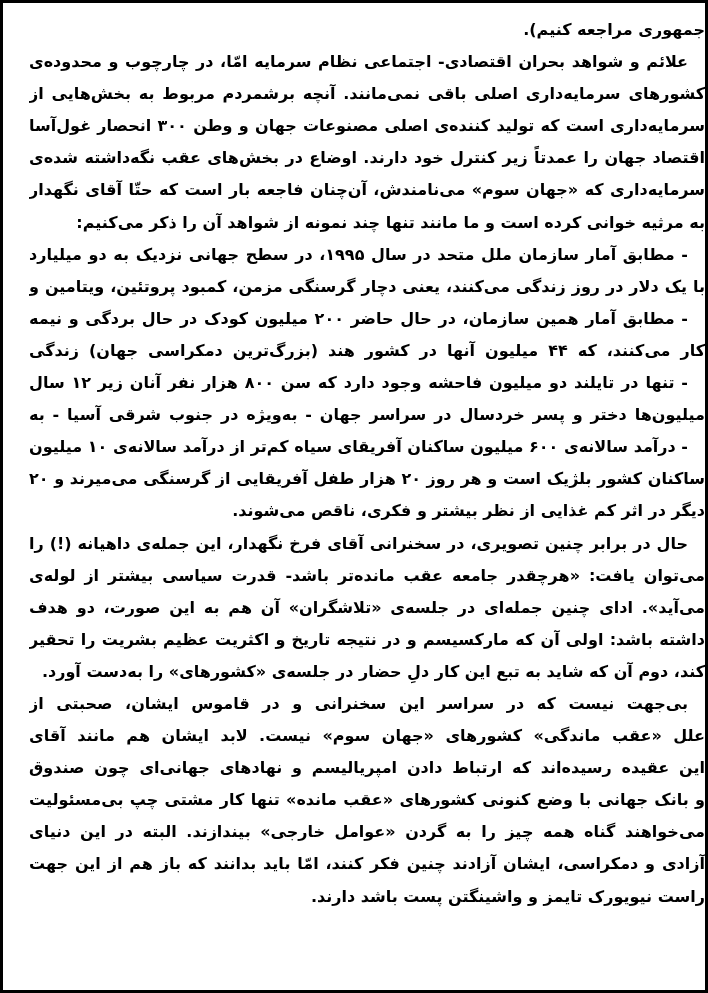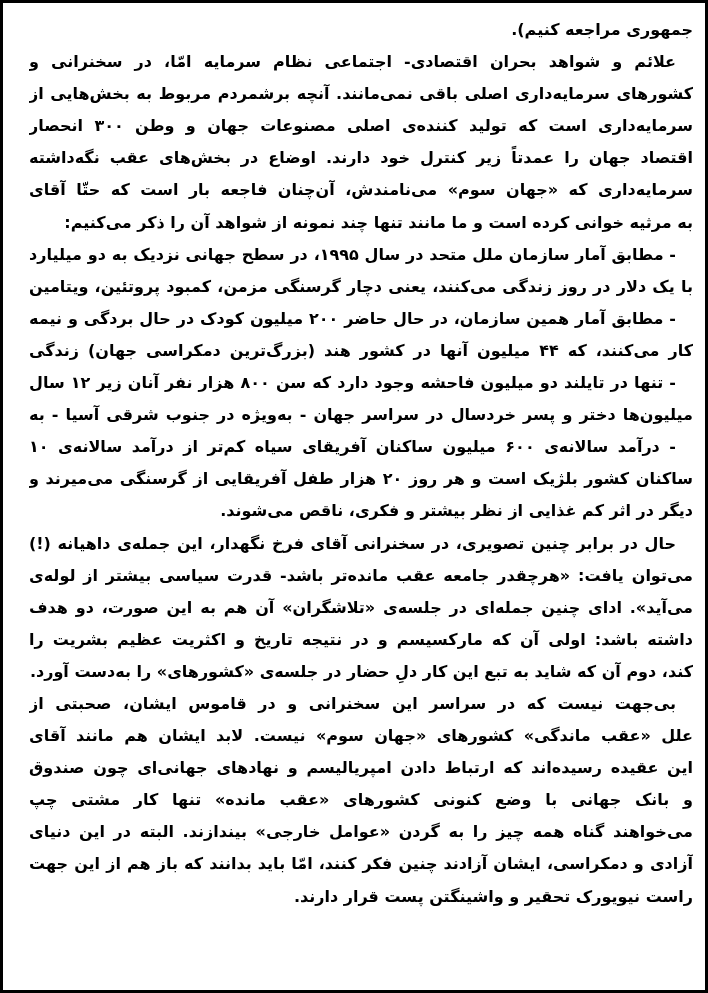--- a/index.html
+++ b/index.html
@@ -9,21 +9,21 @@
     width: 708px;
     height: 993px;
     overflow: hidden;
   }
   .page {
     box-sizing: border-box;
     width: 708px;
     height: 993px;
     background: #ffffff;
     border: 3px solid #000000;
-    padding: 11px 12px 0 26px;
+    padding: 11px 0 0 26px;
     direction: rtl;
     overflow: hidden;
   }
   .text-block {
     width: 100%;
     font-family: "DejaVu Sans", sans-serif;
     font-weight: 700;
     font-size: 16px;
     color: #000000;
   }
@@ -43,21 +43,21 @@
   .line.ind {
     text-indent: 17px;
   }
 </style>
 </head>
 <body>
 
 <div class="page">
   <div class="text-block">
       <div class="line r">جمهوری مراجعه کنیم).</div>
-      <div class="line j ind">علائم و شواهد بحران اقتصادی- اجتماعی نظام سرمایه امّا، در سخنرانی و محدوده‌ی</div>
+      <div class="line j ind">علائم و شواهد بحران اقتصادی- اجتماعی نظام سرمایه امّا، در چارچوب و محدوده‌ی</div>
       <div class="line j">کشورهای سرمایه‌داری اصلی باقی نمی‌مانند. آنچه برشمردم مربوط به بخش‌هایی از جهان</div>
       <div class="line j">سرمایه‌داری است که تولید کننده‌ی اصلی مصنوعات جهان و وطن ۳۰۰ انحصار غول‌آسا هستند و</div>
       <div class="line j">اقتصاد جهان را عمدتاً زیر کنترل خود دارند. اوضاع در بخش‌های عقب نگه‌داشته شده‌ی جهان</div>
       <div class="line j">سرمایه‌داری که «جهان سوم» می‌نامندش، آن‌چنان فاجعه بار است که حتّا آقای نگهدار را هم وادار</div>
       <div class="line r">به مرثیه خوانی کرده است و ما مانند تنها چند نمونه از شواهد آن را ذکر می‌کنیم:</div>
       <div class="line j ind">- مطابق آمار سازمان ملل متحد در سال ۱۹۹۵، در سطح جهانی نزدیک به دو میلیارد انسان</div>
       <div class="line j">با یک دلار در روز زندگی می‌کنند، یعنی دچار گرسنگی مزمن، کمبود پروتئین، ویتامین و مواد</div>
       <div class="line j ind">- مطابق آمار همین سازمان، در حال حاضر ۲۰۰ میلیون کودک در حال بردگی و نیمه بردگی</div>
       <div class="line j">کار می‌کنند، که ۴۴ میلیون آنها در کشور هند (بزرگ‌ترین دمکراسی جهان) زندگی می‌کنند.</div>
       <div class="line j ind">- تنها در تایلند دو میلیون فاحشه وجود دارد که سن ۸۰۰ هزار نفر آنان زیر ۱۲ سال است.</div>
@@ -69,15 +69,15 @@
       <div class="line j">می‌توان یافت: «هرچقدر جامعه عقب مانده‌تر باشد- قدرت سیاسی بیشتر از لوله‌ی تفنگ بیرون</div>
       <div class="line j">می‌آید». ادای چنین جمله‌ای در جلسه‌ی «تلاشگران» آن هم به این صورت، دو هدف می‌تواند</div>
       <div class="line j">داشته باشد: اولی آن که مارکسیسم و در نتیجه تاریخ و اکثریت عظیم بشریت را تحقیر و مسخره</div>
       <div class="line r">کند، دوم آن که شاید به تبع این کار دلِ حضار در جلسه‌ی «کشورهای» را به‌دست آورد.</div>
       <div class="line j ind">بی‌جهت نیست که در سراسر این سخنرانی و در قاموس ایشان، صحبتی از امپریالیسم یا</div>
       <div class="line j">علل «عقب ماندگی» کشورهای «جهان سوم» نیست. لابد ایشان هم مانند آقای وارگاس یوسا به</div>
       <div class="line j">این عقیده رسیده‌اند که ارتباط دادن امپریالیسم و نهادهای جهانی‌ای چون صندوق بین‌المللی پول</div>
       <div class="line j">و بانک جهانی با وضع کنونی کشورهای «عقب مانده» تنها کار مشتی چپ بی‌مسئولیت است که</div>
       <div class="line j">می‌خواهند گناه همه چیز را به گردن «عوامل خارجی» بیندازند. البته در این دنیای مشحون از</div>
       <div class="line j">آزادی و دمکراسی، ایشان آزادند چنین فکر کنند، امّا باید بدانند که باز هم از این جهت در جناح</div>
-      <div class="line r">راست نیویورک تحقیر و واشینگتن پست قرار دارند.</div>
+      <div class="line r">راست نیویورک تایمز و واشینگتن پست باشد دارند.</div>
     </div>
 </div>
 
 </body></html>

